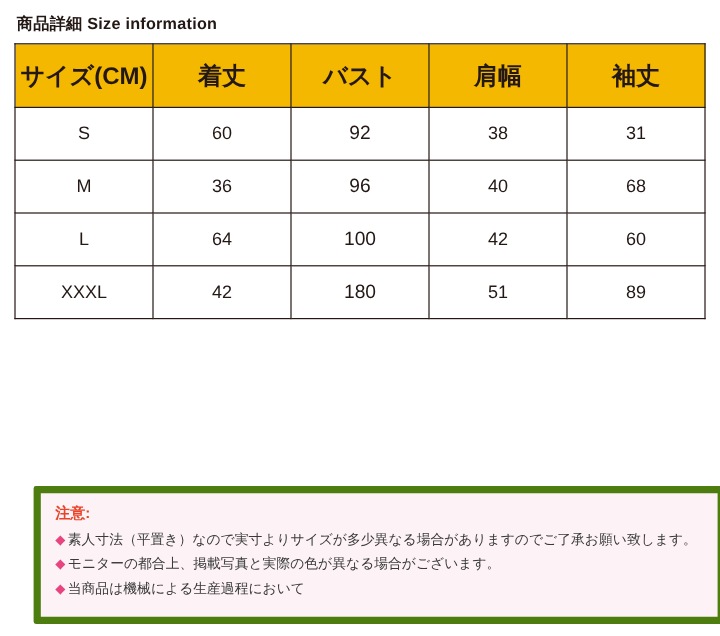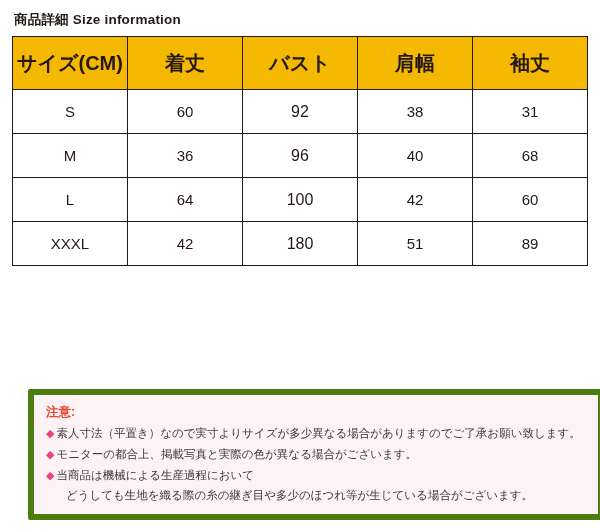--- a/index.html
+++ b/index.html
@@ -173,16 +173,15 @@
 
     <div class="note-line">
       <span class="bullet">◆</span>
       <span class="note-text">モニターの都合上、掲載写真と実際の色が異なる場合がございます。</span>
     </div>
 
     <div class="note-line">
       <span class="bullet">◆</span>
       <span class="note-text">当商品は機械による生産過程において</span>
     </div>
-    <div class="note-sub">どうしても生地を織る際の糸の継ぎ目や多少のほつれ等が生じている場合がございます。</div>
   </div>
 
 </div>
 
 </body></html>

